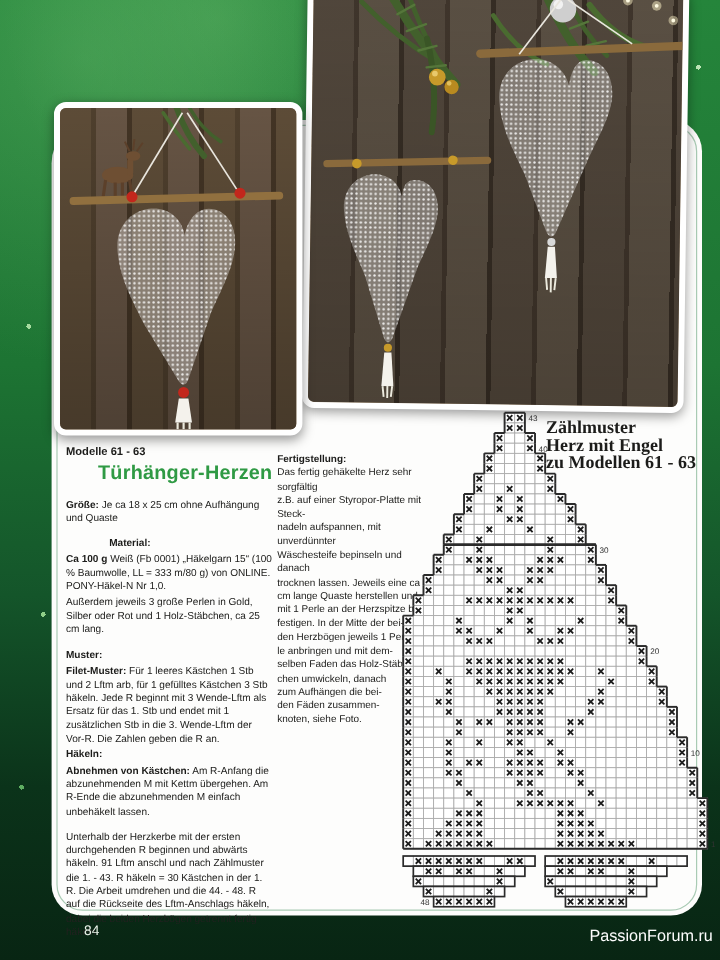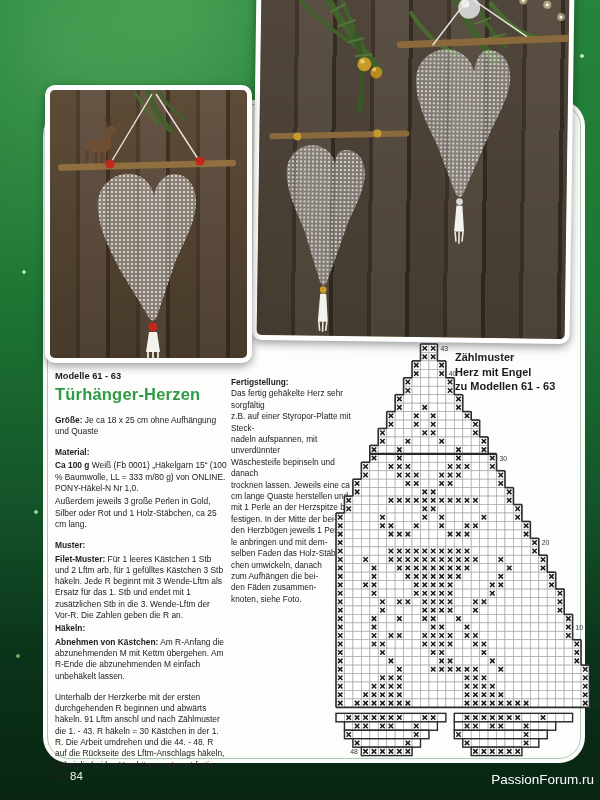--- a/index.html
+++ b/index.html
@@ -32,26 +32,26 @@
       linear-gradient(180deg,rgba(0,0,0,.15),rgba(0,0,0,.35));
     background-blend-mode:multiply;}
   .wood.grey{background:
       repeating-linear-gradient(90deg,#6f6152 0 34px,#57493c 34px 38px,#7c6e5d 38px 72px,#4a3e32 72px 76px),
       linear-gradient(180deg,rgba(0,0,0,.28),rgba(20,15,8,.42));
     background-blend-mode:multiply;}
   .photo svg{position:absolute;left:0;top:0;}
   .colL{position:absolute;left:55px;top:371px;width:172px;color:#21211f;font-size:8.4px;line-height:11.3px;}
   .colL p{margin:0 0 10px 0;}
   .models{font-weight:bold;font-size:9.3px;margin-bottom:7px;color:#1c1c1a;}
-  .title{font-weight:bold;font-size:16.5px;color:#2f9a44;margin:0 0 14px 0;letter-spacing:.2px;}
+  .title{font-weight:bold;font-size:16.5px;color:#2f9a44;margin:0 0 14px 0;letter-spacing:.2px;text-align:right;}
   .colM{position:absolute;left:231px;top:377px;width:130px;color:#21211f;font-size:8.3px;line-height:11.4px;}
   .colM .body{white-space:pre-line;}
   b{color:#1c1c1a;}
-  .chart-label{position:absolute;left:455px;top:350px;font-weight:bold;font-size:11px;
-    line-height:14.5px;color:#1c1c1a;white-space:pre-line;}
+  .chart-label{position:absolute;left:455px;top:350px;font-weight:bold;font-size:15px;
+    line-height:14.5px;color:#1c1c1a;white-space:pre-line;font-family:Liberation Serif, serif;}
   .chart-wrap{position:absolute;left:334px;top:342px;}
   .footer-num{position:absolute;left:34px;top:770px;color:#e8f2e8;font-size:11.5px;padding-left:36px;}
   .footer-mark{position:absolute;right:6px;top:772px;color:#fdfdfd;font-size:13.5px;text-align:right;}
 </style>
 </head>
 <body>
 
 <div class="page">
 
   <div class="card">
@@ -178,21 +178,21 @@
         <path d="M99,242 L107,242 L110,262 L96,262 Z" fill="#f4f2ec"></path>
         <path d="M98,262 l0,6 M103,262 l0,6 M108,262 l0,6" stroke="#eceade" stroke-width="1.8"></path>
       </g>
     </svg>
   </div>
 
   <div class="colL">
     <div class="models">Modelle 61 - 63</div>
     <div class="title">Türhänger-Herzen</div>
     <p><b>Größe:</b> <span>Je ca 18 x 25 cm ohne Aufhängung und Quaste</span></p>
-    <p style="margin-bottom:2px;"><b>Material:</b></p>
+    <p style="margin-bottom:2px;margin-left:36px;"><b>Material:</b></p>
     <p style="margin-bottom:2px;"><b>Ca 100 g</b> <span>Weiß (Fb 0001) „Häkelgarn 15“ (100 % Baumwolle, LL = 333 m/80 g) von ONLINE. PONY-Häkel-N Nr 1,0.</span></p>
     <p>Außerdem jeweils 3 große Perlen in Gold, Silber oder Rot und 1 Holz-Stäbchen, ca 25 cm lang.</p>
     <p style="margin-bottom:2px;"><b>Muster:</b></p>
     <p style="margin-bottom:2px;"><b>Filet-Muster:</b> <span>Für 1 leeres Kästchen 1 Stb und 2 Lftm arb, für 1 gefülltes Kästchen 3 Stb häkeln. Jede R beginnt mit 3 Wende-Lftm als Ersatz für das 1. Stb und endet mit 1 zusätzlichen Stb in die 3. Wende-Lftm der Vor-R. Die Zahlen geben die R an.</span></p>
     <p style="margin-bottom:2px;"><b>Häkeln:</b></p>
     <p><b>Abnehmen von Kästchen:</b> <span>Am R-Anfang die abzunehmenden M mit Kettm übergehen. Am R-Ende die abzunehmenden M einfach unbehäkelt lassen.</span></p>
     <p>Unterhalb der Herzkerbe mit der ersten durchgehenden R beginnen und abwärts häkeln. 91 Lftm anschl und nach Zählmuster die 1. - 43. R häkeln = 30 Kästchen in der 1. R. Die Arbeit umdrehen und die 44. - 48. R auf die Rückseite des Lftm-Anschlags häkeln, dabei die beiden Herzbögen getrennt fertig häkeln.</p>
   </div>
 
   <div class="colM">

